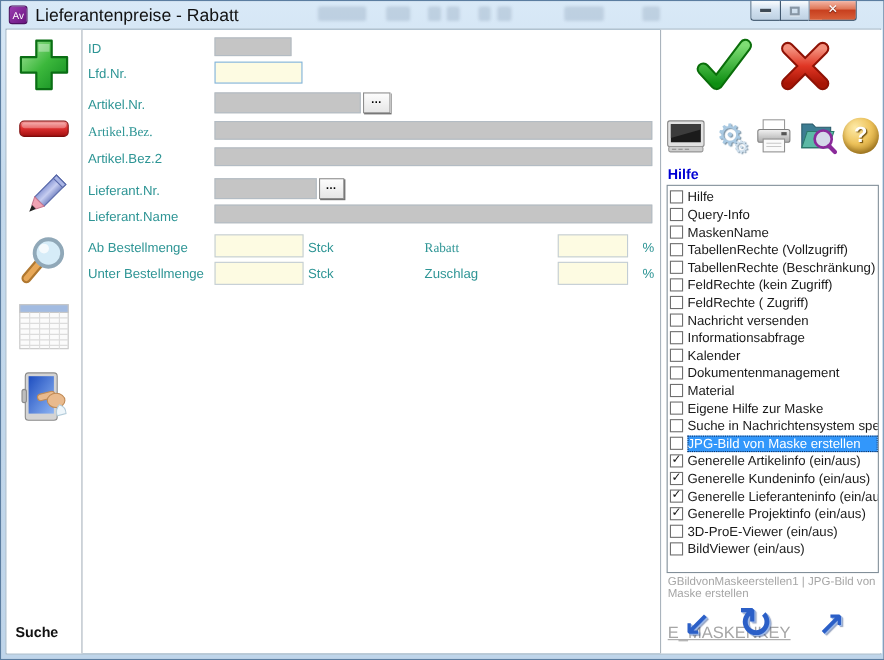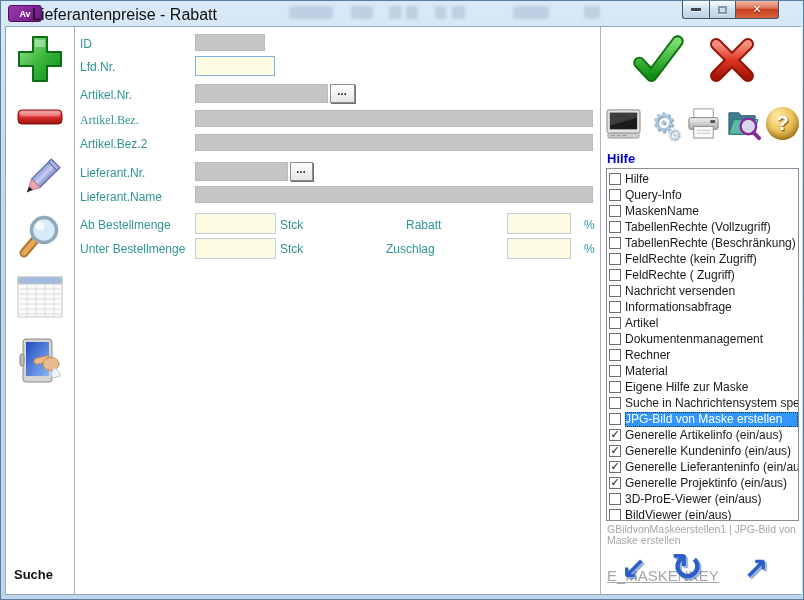--- a/index.html
+++ b/index.html
@@ -1,22 +1,22 @@
 <!DOCTYPE html>
 <html><head>
 <meta charset="utf-8">
 <style>
   html,body{margin:0;padding:0;}
   body{width:804px;height:600px;font-family:"Liberation Sans","DejaVu Sans",sans-serif;overflow:hidden;}
   .window{position:relative;width:804px;height:600px;box-sizing:border-box;
     background:linear-gradient(#d9e9f7,#c3d9ec 30%,#bfd5ea);border:1px solid #5b7da0;}
   
   .titlebar{position:absolute;left:0;top:0;right:0;height:25px;}
-  .app-icon{position:absolute;left:7px;top:4px;width:34px;height:17px;border-radius:3px;
-    background:linear-gradient(135deg,#9b3bb0,#6a1580);color:#fff;font-size:9px;font-weight:bold;
+  .app-icon{position:absolute;left:7px;top:4px;width:17px;height:17px;border-radius:3px;
+    background:linear-gradient(135deg,#9b3bb0,#6a1580);color:#fff;font-size:9px;font-weight:normal;
     display:flex;align-items:center;justify-content:center;border:1px solid #4d0f60;box-sizing:border-box;text-align:right;}
   .title-text{position:absolute;left:31px;top:5px;font-size:16px;color:#111;}
   .ghost{position:absolute;top:5px;height:13px;background:rgba(100,122,148,.22);border-radius:2px;filter:blur(1.5px);}
   .win-btns{position:absolute;top:0;right:24px;display:flex;}
   .win-btn{height:18px;box-sizing:border-box;border:1px solid #41586f;border-top:none;
     display:flex;align-items:center;justify-content:center;
     background:linear-gradient(rgba(255,255,255,.85),rgba(205,220,235,.55) 45%,rgba(170,190,210,.55));}
   .win-btn.min{width:27px;border-radius:0 0 0 3px;border-right:none;}
   .win-btn.max{width:26px;border-right:none;}
   .win-btn.close{width:44px;border-radius:0 0 3px 0;
@@ -193,21 +193,21 @@
       <span class="flabel" style="left:74px;top:139px;">Lieferant.Nr.</span>
       <input class="fld gray" style="left: 189px; top: 135px; width: 93px; height: 19px;" readonly="" value="">
       <div class="browse-btn" style="left:284px;top:135px;width:23px;height:19px;">…</div>
 
       <span class="flabel" style="left:74px;top:163px;">Lieferant.Name</span>
       <input class="fld gray" style="left: 189px; top: 159px; width: 398px; height: 17px;" readonly="" value="">
 
       <span class="flabel" style="left:74px;top:191px;">Ab Bestellmenge</span>
       <input class="fld cream" style="left: 189px; top: 186px; width: 81px; height: 21px;" value="">
       <span class="flabel" style="left:274px;top:191px;">Stck</span>
-      <span class="flabel" style="left:400px;top:191px;">Rabatt</span>
+      <span class="flabel" style="left:380px;top:191px;font-family:Liberation Serif, serif;">Rabatt</span>
       <input class="fld cream" style="left: 501px; top: 186px; width: 64px; height: 21px;" value="">
       <span class="flabel" style="left:578px;top:191px;">%</span>
 
       <span class="flabel" style="left:74px;top:215px;text-align:right;">Unter Bestellmenge</span>
       <input class="fld cream" style="left: 189px; top: 211px; width: 81px; height: 21px;" value="">
       <span class="flabel" style="left:274px;top:215px;">Stck</span>
       <span class="flabel" style="left:380px;top:215px;">Zuschlag</span>
       <input class="fld cream" style="left: 501px; top: 211px; width: 64px; height: 21px;" value="">
       <span class="flabel" style="left:578px;top:215px;">%</span>
     </div>
@@ -316,29 +316,25 @@
           <div class="lb-row">
             <span class="lb-check"></span>
             <span class="lb-label">Nachricht versenden</span>
           </div>
           <div class="lb-row">
             <span class="lb-check"></span>
             <span class="lb-label">Informationsabfrage</span>
           </div>
           <div class="lb-row">
             <span class="lb-check"></span>
-            <span class="lb-label">Artikel</span>
+            <span class="lb-label">Kalender</span>
           </div>
           <div class="lb-row">
             <span class="lb-check"></span>
             <span class="lb-label">Dokumentenmanagement</span>
-          </div>
-          <div class="lb-row">
-            <span class="lb-check"></span>
-            <span class="lb-label">Rechner</span>
           </div>
           <div class="lb-row">
             <span class="lb-check"></span>
             <span class="lb-label">Material</span>
           </div>
           <div class="lb-row">
             <span class="lb-check"></span>
             <span class="lb-label">Eigene Hilfe zur Maske</span>
           </div>
           <div class="lb-row">

